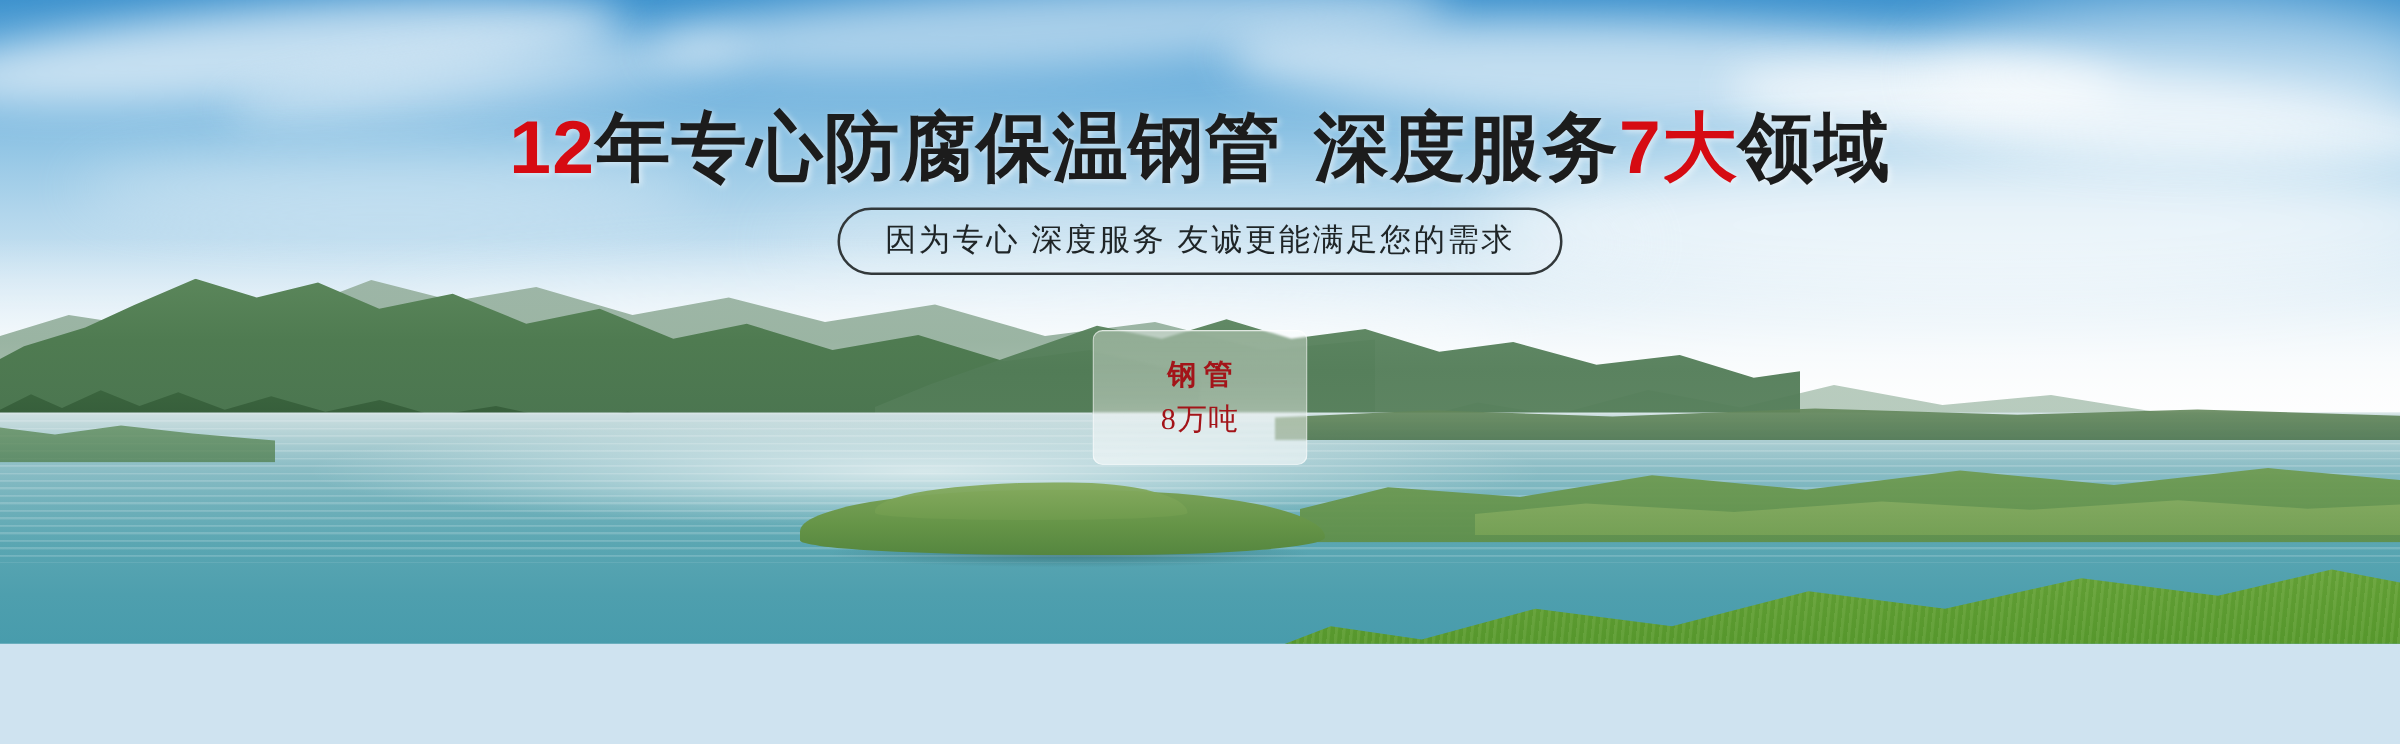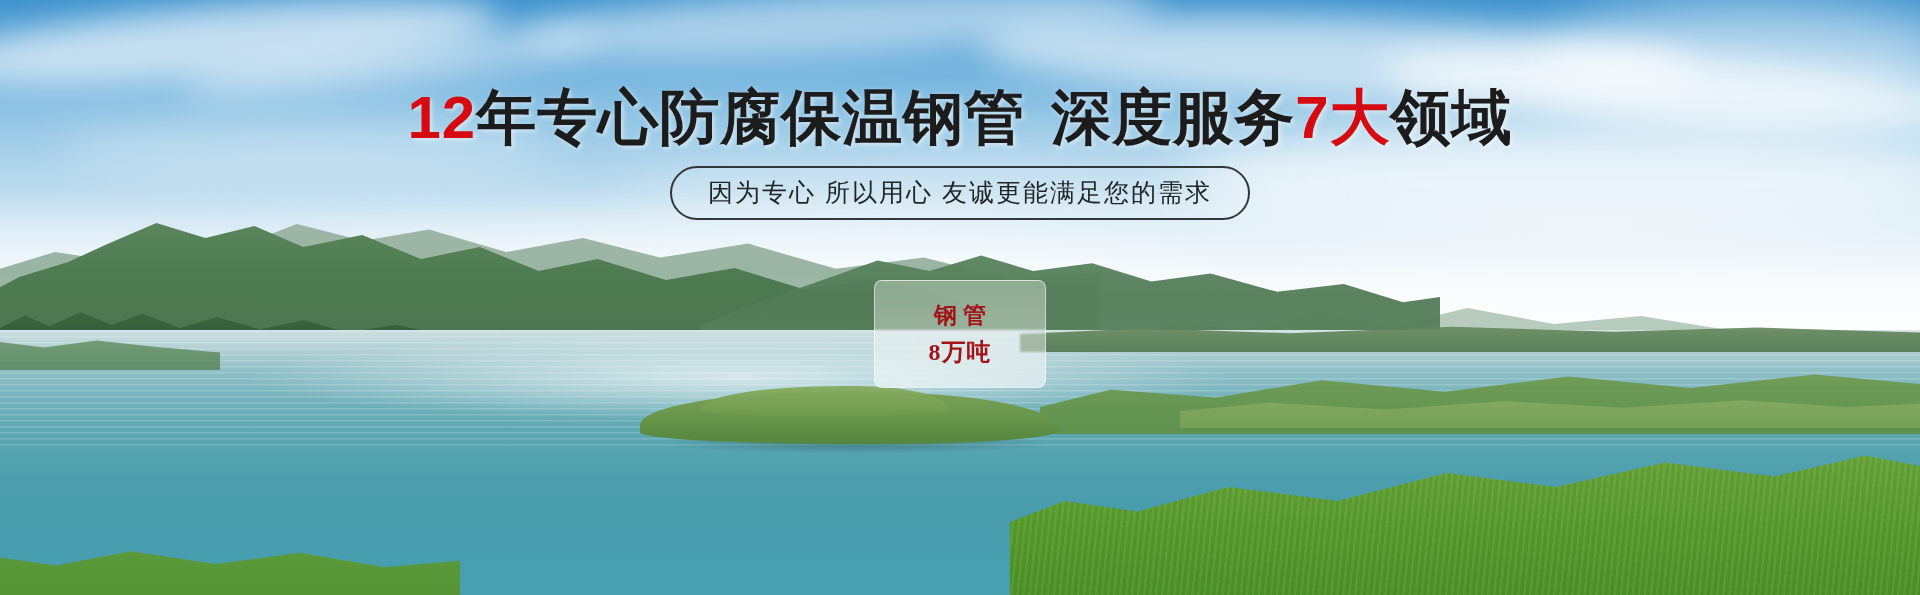--- a/index.html
+++ b/index.html
@@ -4,21 +4,21 @@
 <style>
   * { margin:0; padding:0; box-sizing:border-box; }
   html, body { width:1920px; height:595px; overflow:hidden; }
   body {
     font-family:"Liberation Sans","DejaVu Sans",sans-serif;
     background:#cfe3f0;
   }
 
   #banner {
     position:relative;
-    width:1920px; height:595px;
+    width:1920px; height:515px;
     overflow:hidden;
     padding-left:41px;
   }
 
   
   .sky {
     position:absolute; left:0; top:0; width:1920px; height:330px;
     background:
       linear-gradient(to bottom,
         #3f93ce 0%,
@@ -196,21 +196,21 @@
     font-size:25px;
     line-height:32px;
     color:#1f2527;
     letter-spacing:2px;
     white-space:nowrap;
     background:rgba(255,255,255,0.06);
   }
 
   
   .cards {
-    position:absolute; left:0; top:280px; width:1920px;
+    position:absolute; left:0; top:264px; width:1920px;
     display:flex; justify-content:center; gap:4px;
   }
   .card {
     width:172px; height:108px;
     background:linear-gradient(to bottom, rgba(255,255,255,0.34) 0%, rgba(255,255,255,0.40) 50%, rgba(255,255,255,0.56) 100%);
     border:1px solid rgba(255,255,255,0.55);
     border-radius:8px;
     display:flex; flex-direction:column;
     align-items:center; justify-content:center;
     gap:12px;
@@ -220,21 +220,21 @@
     color:#a31419;
     font-size:23px;
     font-weight:bold;
     letter-spacing:6px;
     text-indent:6px;
     line-height:24px;
   }
   .card-value {
     color:#a31419;
     font-size:24px;
-    font-weight:bold;
+    font-weight:normal;
     letter-spacing:1px;
     line-height:26px;
     font-family:"Liberation Serif","DejaVu Serif",serif;
   }
   .card-value sup { font-size:14px; vertical-align:super; }
 </style>
 </head>
 <body>
 
 <div id="banner">
@@ -271,21 +271,21 @@
   <div class="island2"></div>
   <div class="grass-front"></div>
   <div class="grass-texture"></div>
   <div class="grass-left"></div>
 
   <div class="headline">
     <span class="hl-red">12</span><span class="hl-dark">年专心防腐保温钢管</span><span class="hl-gap"></span><span class="hl-dark">深度服务</span><span class="hl-red">7大</span><span class="hl-dark">领域</span>
   </div>
 
   <div class="subtitle-wrap">
-    <div class="subtitle">因为专心 所以用心  友诚更能满足您的需求</div>
+    <div class="subtitle">因为专心 深度服务  友诚更能满足您的需求</div>
   </div>
 
   <div class="cards">
 
     <div class="card">
       <div class="card-label">钢管</div>
       <div class="card-value">
         <span>8万吨</span>
       </div>
     </div>

